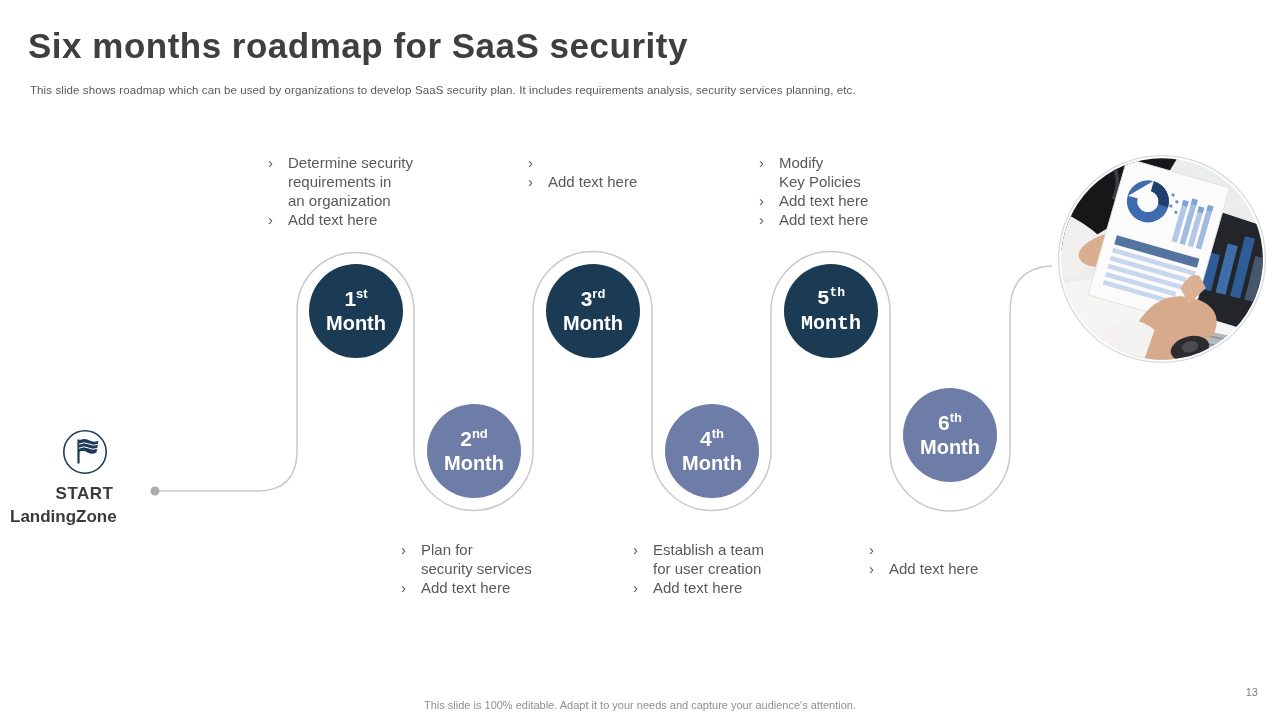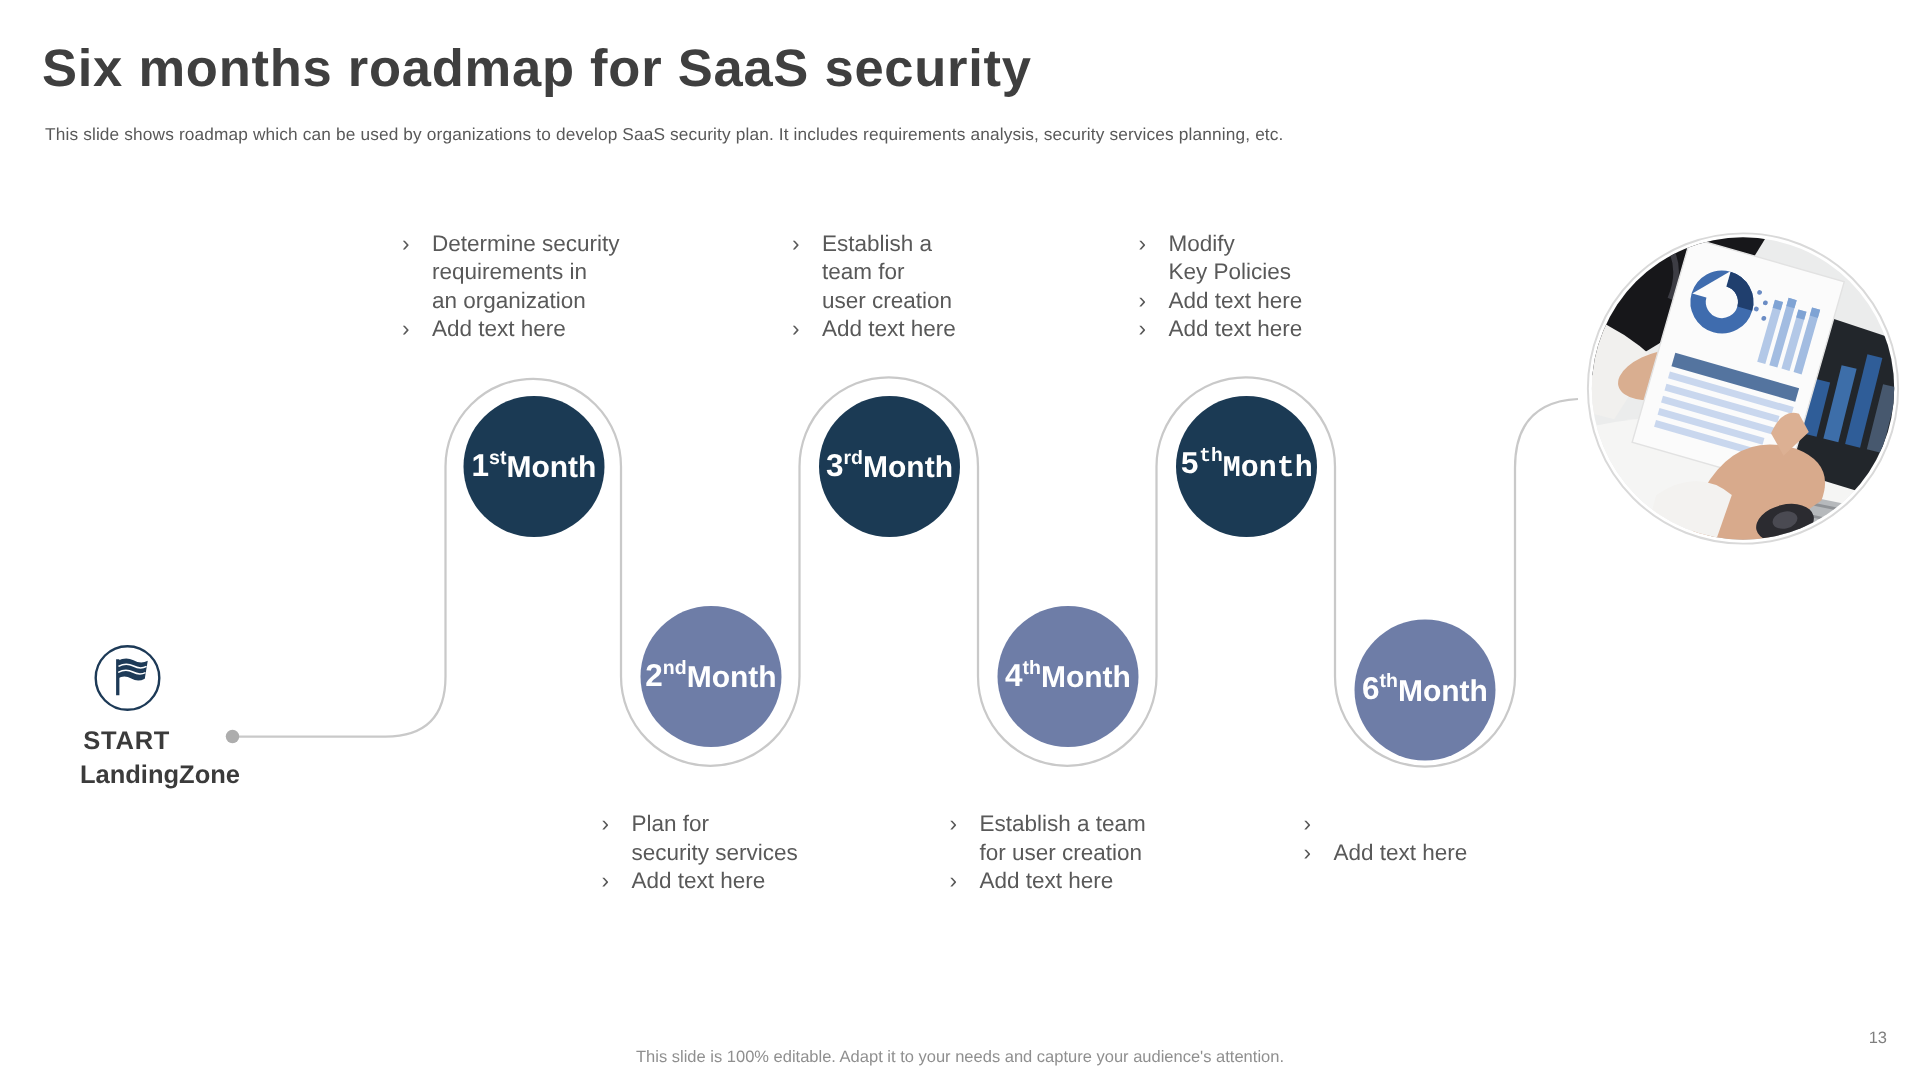--- a/index.html
+++ b/index.html
@@ -10,39 +10,39 @@
   .title{position:absolute;left:28px;top:26px;font-size:35px;font-weight:700;
          color:#3f3f3f;letter-spacing:.5px;}
   .subtitle{position:absolute;left:30px;top:84px;font-size:11.5px;color:#595959;
             letter-spacing:.1px;}
 
   
   svg.track{position:absolute;left:0;top:0;}
 
   
   .month-circle{position:absolute;width:94px;height:94px;border-radius:50%;
-                display:flex;flex-direction:row;align-items:center;justify-content:center;
+                display:flex;flex-direction:column;align-items:center;justify-content:center;
                 color:#ffffff;text-align:center;line-height:1.05;}
   .month-circle.navy{background:#1b3a54;}
   .month-circle.slate{background:#6e7da7;}
   .ord{font-size:21px;font-weight:bold;}
   .ord sup{font-size:13px;font-weight:bold;vertical-align:super;line-height:0;}
   .word{font-size:20px;font-weight:bold;margin-top:3px;}
 
   
   .bullets{position:absolute;font-size:15px;color:#595959;line-height:19px;}
   .bullet-row{display:flex;}
   .marker{width:20px;flex:0 0 20px;color:#595959;}
   .btext{white-space:pre-line;}
 
   
   .start-icon{position:absolute;left:62px;top:429px;width:46px;height:46px;}
   .start-title{position:absolute;left:22px;top:484px;width:125px;text-align:center;
                font-size:17px;font-weight:bold;color:#3b3b3b;letter-spacing:.5px;}
-  .start-sub{position:absolute;left:10px;top:507px;width:150px;text-align:right;
+  .start-sub{position:absolute;left:10px;top:507px;width:150px;text-align:left;
              font-size:17px;font-weight:bold;color:#3b3b3b;}
 
   
   .photo{position:absolute;left:1050px;top:147px;width:224px;height:224px;}
 
   
   .footer-note{position:absolute;left:50%;top:699px;transform:translateX(-50%);
                font-size:11px;color:#8f8f8f;}
   .page-number{position:absolute;right:22px;top:686px;font-size:11px;color:#7f7f7f;}
 </style>
@@ -79,43 +79,40 @@
     <div class="word">Month</div>
   </div>
   <div class="month-circle slate" style="left:665px;top:404px;">
     <div class="ord"><span>4</span><sup>th</sup></div>
     <div class="word">Month</div>
   </div>
   <div class="month-circle navy" style="left:784px;top:264px;font-family:Liberation Mono, monospace;">
     <div class="ord"><span>5</span><sup>th</sup></div>
     <div class="word">Month</div>
   </div>
-  <div class="month-circle slate" style="left:903px;top:413px;">
+  <div class="month-circle slate" style="left:903px;top:388px;">
     <div class="ord"><span>6</span><sup>th</sup></div>
     <div class="word">Month</div>
   </div>
 
   <div class="bullets" style="left:268px;top:153px;width:190px;">
     <div class="bullet-row">
         <span class="marker">›</span>
         <span class="btext">Determine security
 requirements in
 an organization</span>
       </div>
     <div class="bullet-row">
         <span class="marker">›</span>
         <span class="btext">Add text here</span>
       </div>
   </div>
   <div class="bullets" style="left:528px;top:153px;width:170px;">
     <div class="bullet-row">
         <span class="marker">›</span>
-        <span class="btext">Establish a
-team for
-user creation</span>
       </div>
     <div class="bullet-row">
         <span class="marker">›</span>
         <span class="btext">Add text here</span>
       </div>
   </div>
   <div class="bullets" style="left:759px;top:153px;width:170px;">
     <div class="bullet-row">
         <span class="marker">›</span>
         <span class="btext">Modify

